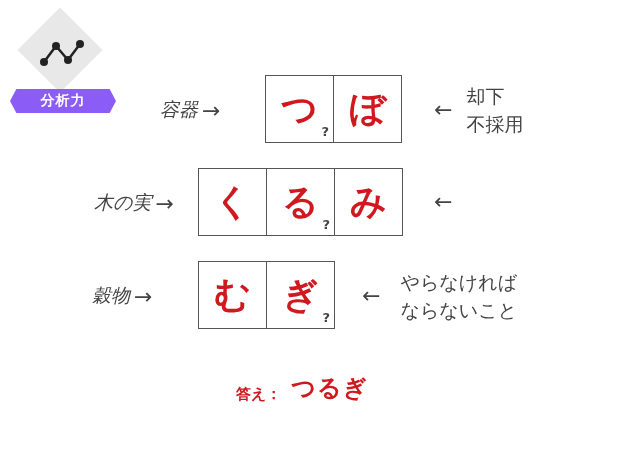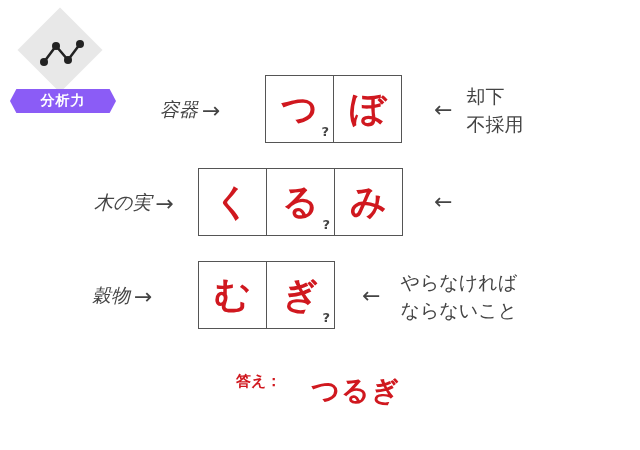--- a/index.html
+++ b/index.html
@@ -36,25 +36,25 @@
   }
   .cell + .cell { border-left:1.5px solid #555; }
   .q {
     position:absolute; right:4px; bottom:3px; font-size:13px; font-weight:bold; color:#444;
   }
   .hint {
     position:absolute; font-size:19px; color:#444; line-height:28px; display:flex; align-items:center;
   }
   .hint .arrow { margin-right:14px; }
   .answer {
-    position:absolute; left:236px; top:372px; display:flex; align-items:flex-start;
-    color:#d0181f; font-weight:bold;gap:20px;
+    position:absolute; left:236px; top:372px; display:flex; align-items:flex-end;
+    color:#d0181f; font-weight:bold;
   }
   .answer .lab { font-size:15px; margin-right:10px; }
-  .answer .val { font-size:28px; letter-spacing:1px; }
+  .answer .val { font-size:24px; letter-spacing:1px; }
 </style>
 </head>
 <body>
 
 <div class="badge">
   <div class="diamond"></div>
   <svg class="badge-icon" viewBox="0 0 48 30">
     <polyline points="6,24 18,8 30,22 42,6" fill="none" stroke="#222" stroke-width="2.5"></polyline>
     <circle cx="6" cy="24" r="4" fill="#222"></circle>
     <circle cx="18" cy="8" r="4" fill="#222"></circle>

